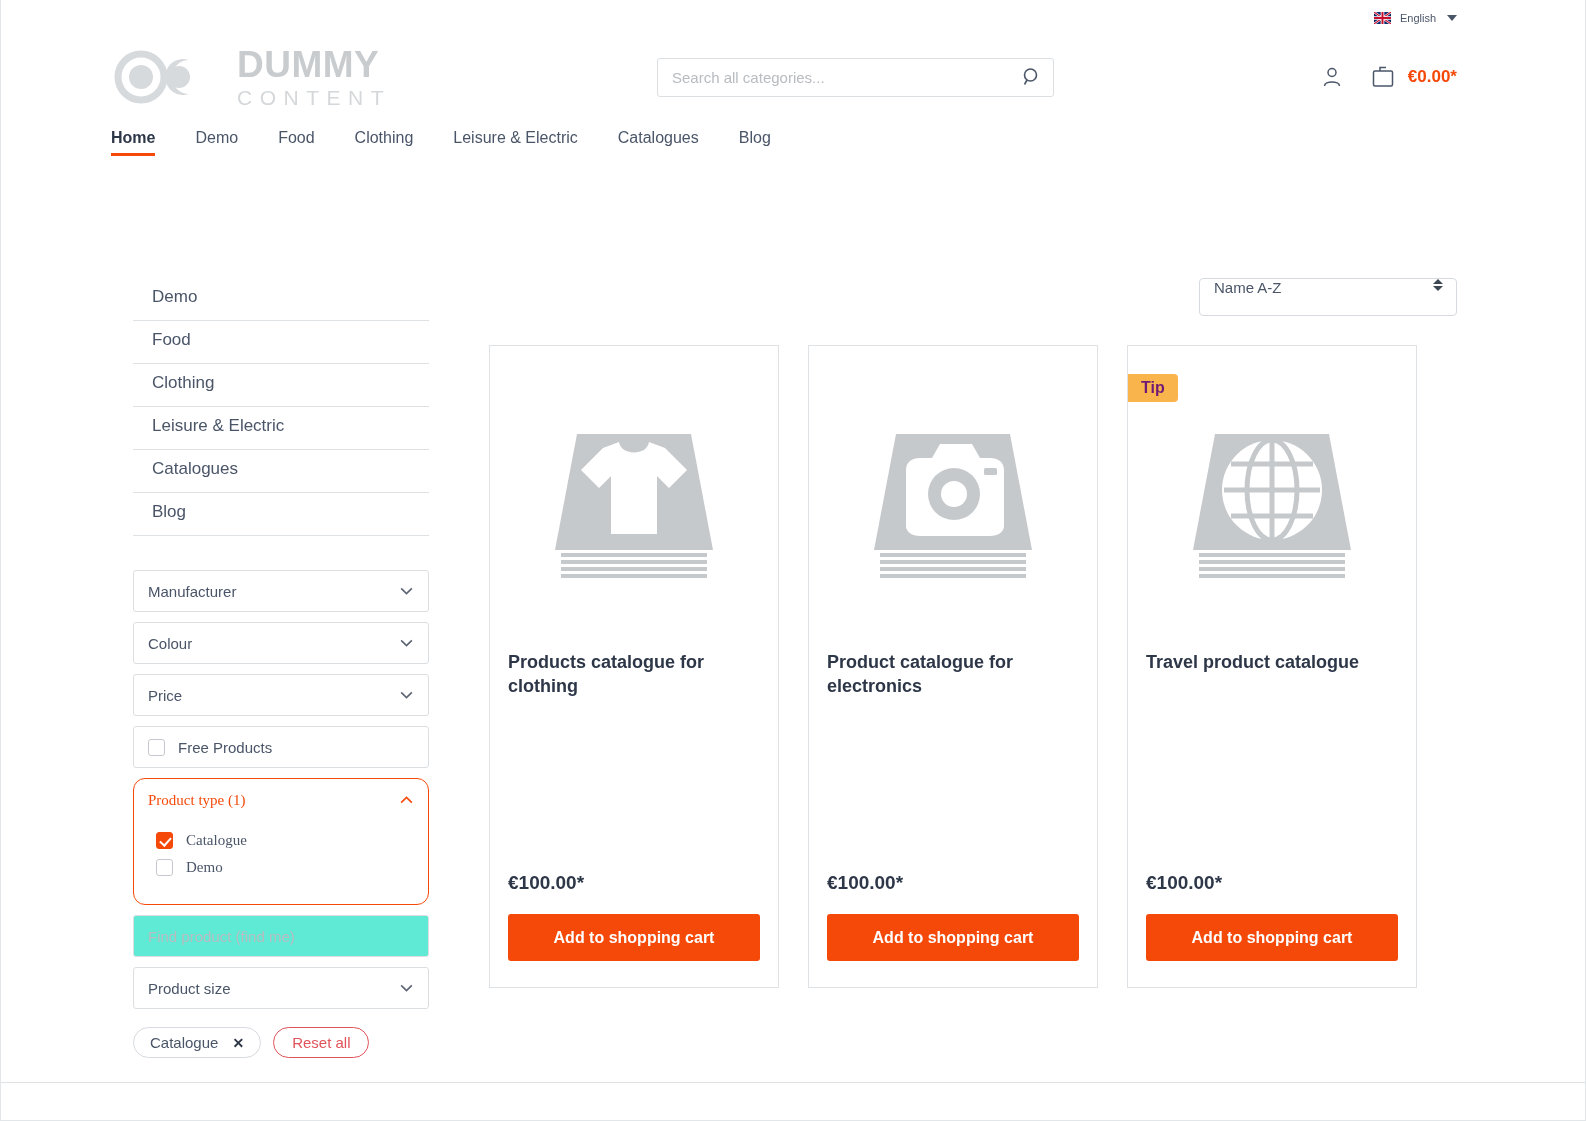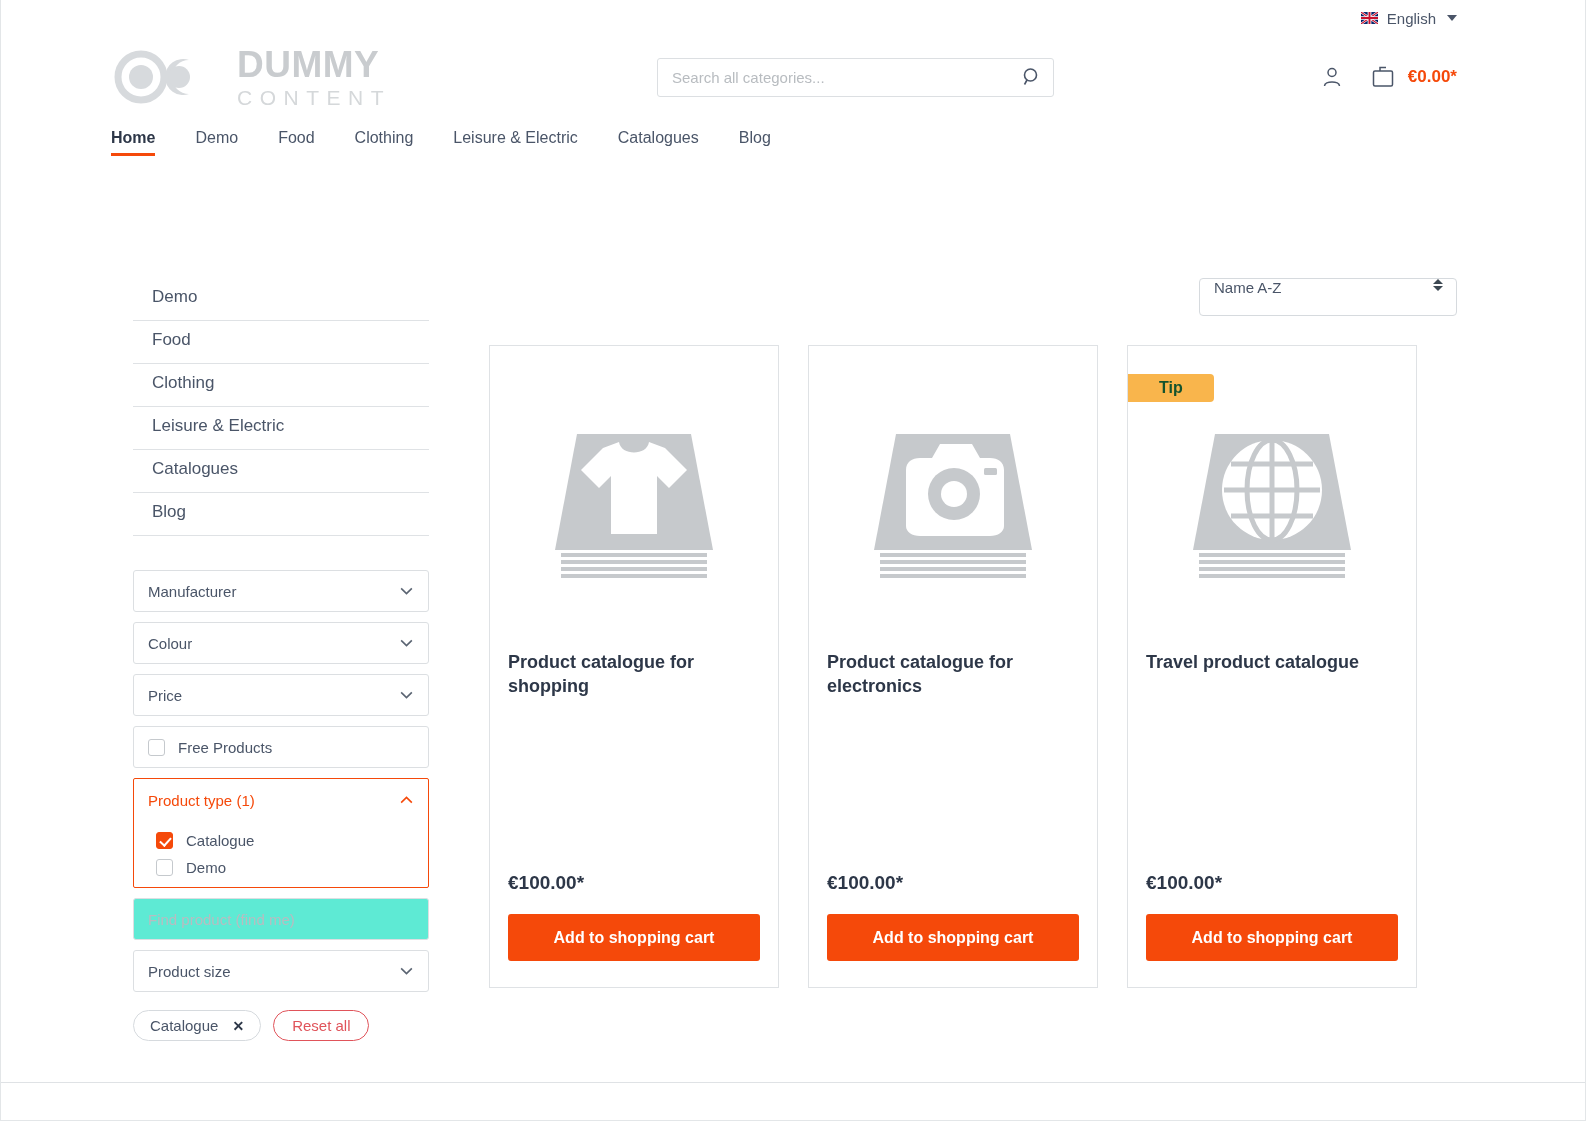--- a/index.html
+++ b/index.html
@@ -27,21 +27,21 @@
     height: 36px;
     display: flex;
     align-items: center;
     justify-content: flex-end;
     padding-right: 128px;
   }
   .lang {
     display: flex;
     align-items: center;
     gap: 9px;
-    font-size: 15px;
+    font-size: 11px;
     color: #4a5568;
     cursor: pointer;
   }
   .flag {
     width: 17px; height: 12px;
     display: block;
   }
   .caret-down {
     width: 0; height: 0;
     border-left: 5px solid transparent;
@@ -222,24 +222,25 @@
     position: absolute;
     left: 5px; top: 2px;
     width: 5px; height: 9px;
     border: solid #fff;
     border-width: 0 2px 2px 0;
     transform: rotate(42deg);
   }
 
   .filter-open {
     border: 1px solid #f5490a;
-    border-radius: 2px;
+    border-radius: 12px;
     margin-bottom: 10px;
     background: #fff;
-    padding-bottom: 6px;
+    padding-bottom: 23px;
+    font-family: Liberation Serif, serif;
   }
   .filter-open-head {
     height: 42px;
     display: flex;
     align-items: center;
     justify-content: space-between;
     padding: 0 15px 0 14px;
     font-size: 15px;
     color: #f5490a;
     cursor: pointer;
@@ -328,24 +329,24 @@
     position: relative;
     display: flex;
     flex-direction: column;
     padding: 0 18px;
     cursor: pointer;
   }
   .badge {
     position: absolute;
     top: 28px; left: 0;
     background: #f9b54c;
-    color: #14532d;
+    color: #701a75;
     font-weight: bold;
     font-size: 16px;
-    padding: 5px 31px;
+    padding: 5px 13px;
     border-radius: 0 4px 4px 0;
   }
   .card-img {
     height: 300px;
     display: flex;
     align-items: center;
     justify-content: center;
     padding-top: 12px;
   }
   .card-title {
@@ -552,21 +553,21 @@
               <path d="M34,12 L148,12 L170,128 L12,128 Z" fill="#c6c9cc"></path>
               <path d="M76,20 L60,26 L38,48 L56,66 L68,54 L68,112 L114,112 L114,54 L126,66 L144,48 L122,26 L106,20 C104,34 78,34 76,20 Z" fill="#fff"></path>
               <g fill="#c6c9cc">
                 <rect x="18" y="131" width="146" height="4"></rect>
                 <rect x="18" y="138" width="146" height="4"></rect>
                 <rect x="18" y="145" width="146" height="4"></rect>
                 <rect x="18" y="152" width="146" height="4"></rect>
               </g>
             </svg>
           </div>
-          <div class="card-title">Product catalogue for shopping</div>
+          <div class="card-title">Products catalogue for clothing</div>
           <div class="card-spacer"></div>
           <div class="card-price">€100.00*</div>
           <button class="btn-cart">Add to shopping cart</button>
         </div>
 
         <div class="card">
           <div class="card-img">
             <svg width="182" height="160" viewBox="0 0 182 160">
               <path d="M34,12 L148,12 L170,128 L12,128 Z" fill="#c6c9cc"></path>
               <path d="M44,48 C44,40 50,36 58,36 L70,36 L78,22 L110,22 L118,36 L128,36 C136,36 142,40 142,48 L142,104 C142,110 136,114 128,114 L58,114 C50,114 44,110 44,104 Z" fill="#fff"></path>

